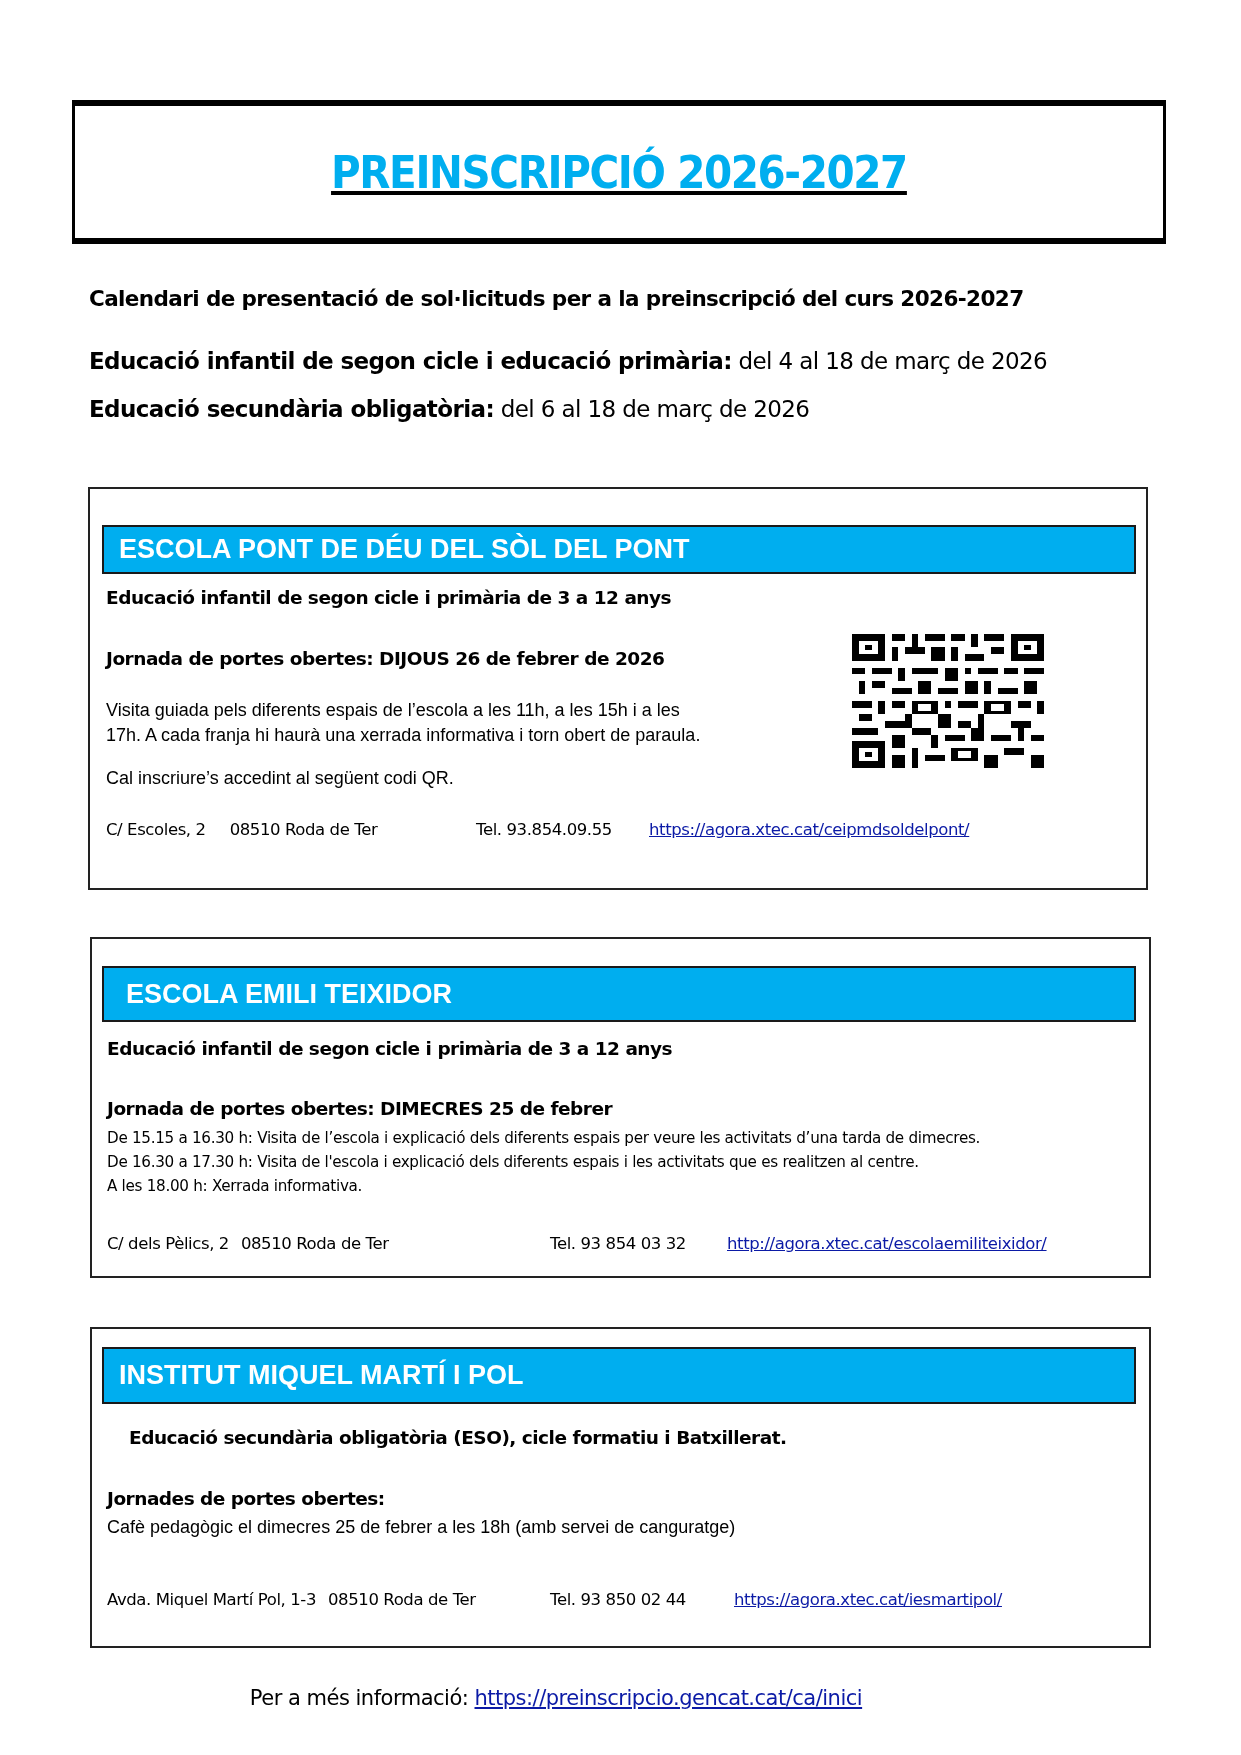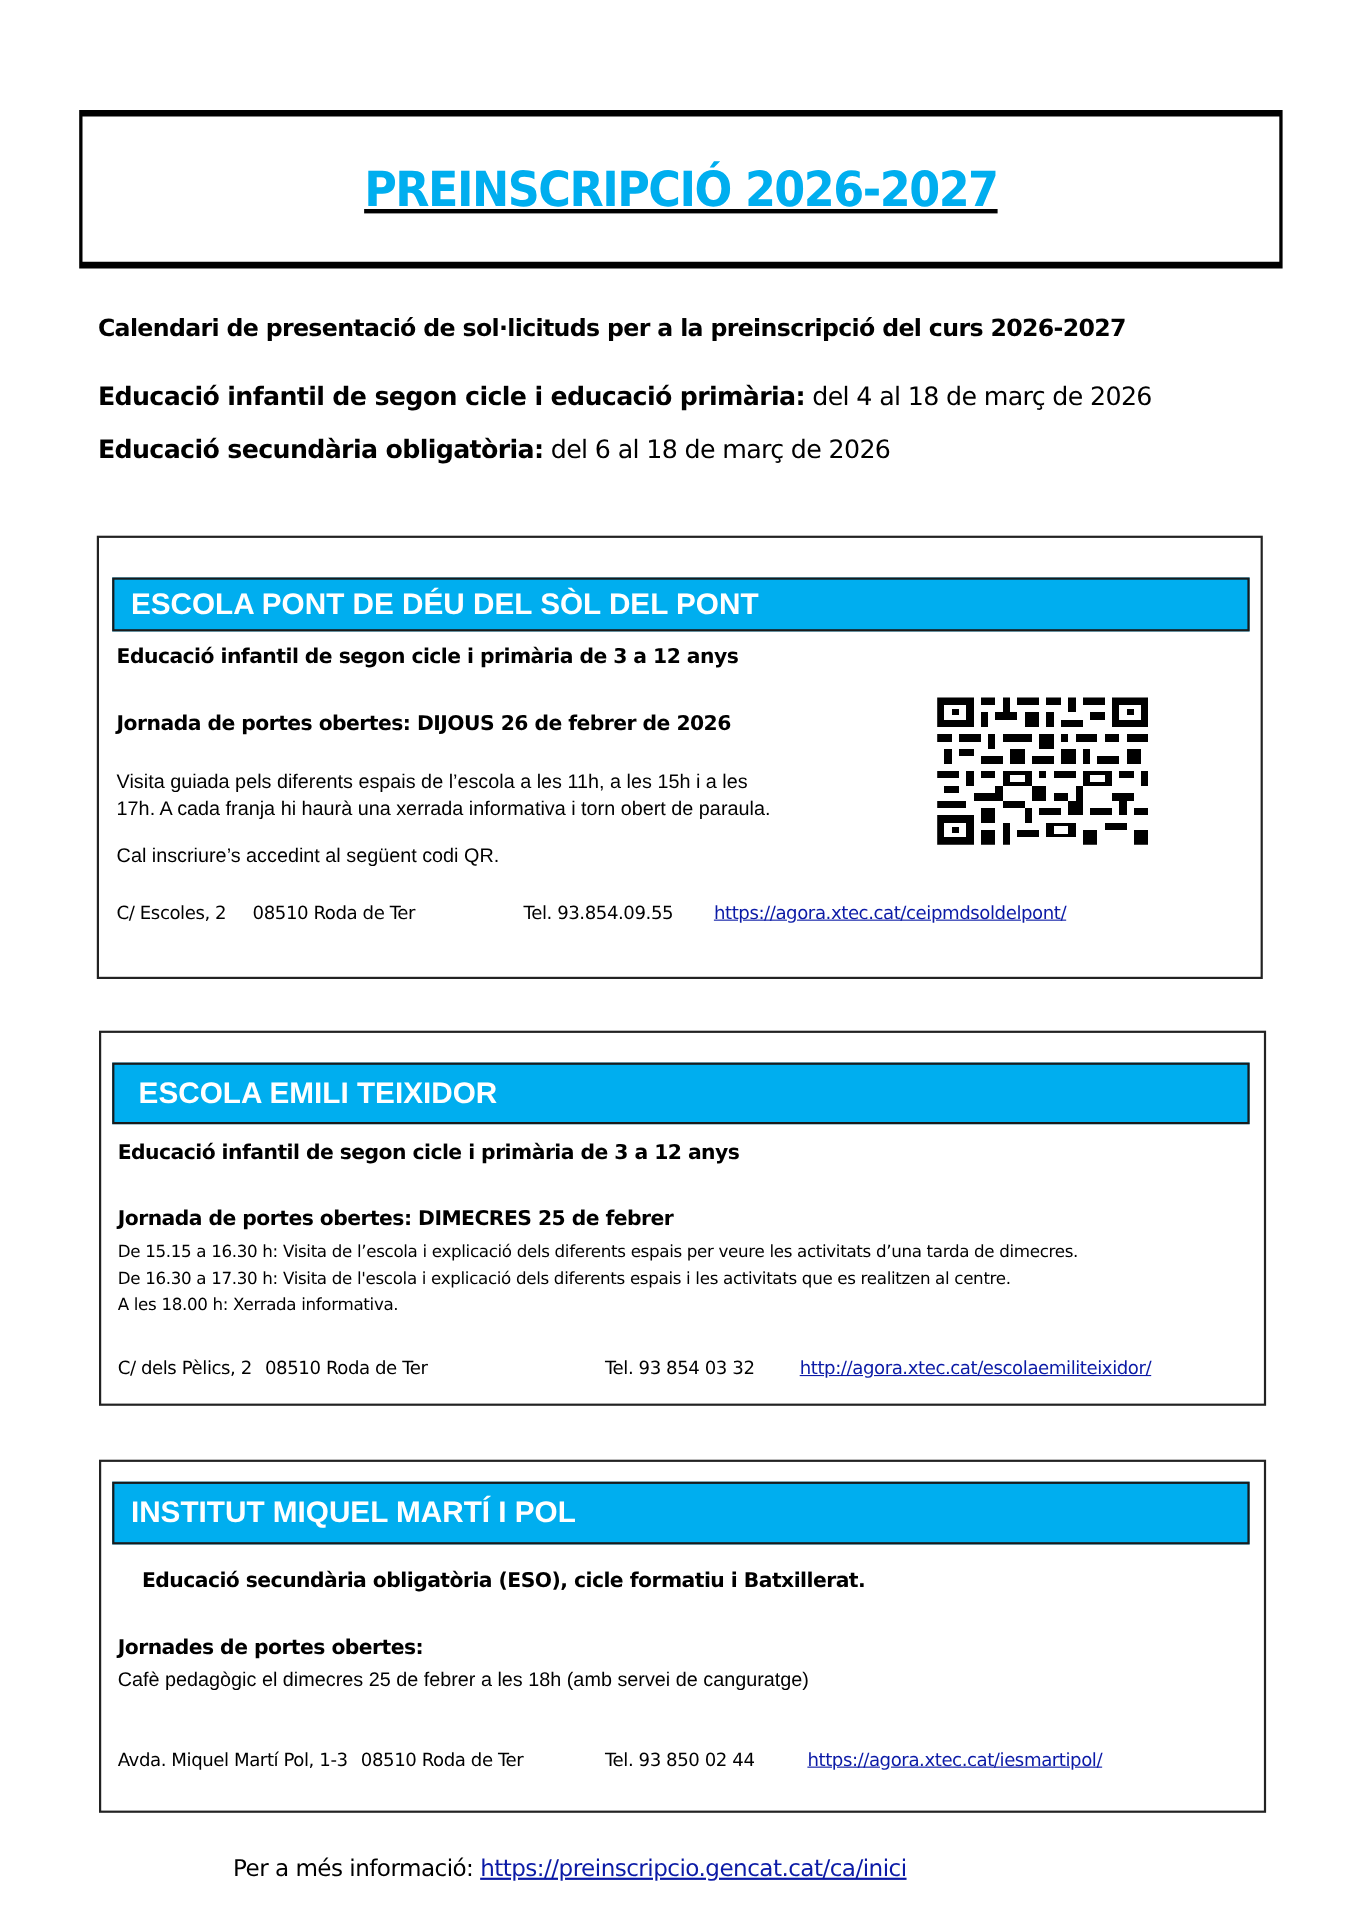--- a/index.html
+++ b/index.html
@@ -22,21 +22,21 @@
          color: #fff; font-weight: bold; font-family: "Liberation Sans", sans-serif;
          font-size: 27px; display: flex; align-items: center; padding-left: 15px; }
   .sub { font-family: "DejaVu Sans", sans-serif; font-weight: bold; font-size: 18.5px;
          letter-spacing: -0.5px; white-space: nowrap; }
   .body-arial { font-family: "Liberation Sans", sans-serif; font-size: 18px; line-height: 25px; }
   .body-cal { font-family: "DejaVu Sans", sans-serif; font-size: 15.2px; line-height: 24px;
               letter-spacing: -0.3px; white-space: nowrap; }
   .contact { font-family: "DejaVu Sans", sans-serif; font-size: 16.5px; letter-spacing: -0.4px; white-space: nowrap; }
   a.link { color: #0b1aa6; text-decoration: underline; }
   .footer { left: 0; width: 1036px; top: 1686px; text-align: center;
-            font-family: "DejaVu Sans", sans-serif; font-size: 21px; letter-spacing: -0.5px; }
+            font-family: "DejaVu Sans", sans-serif; font-size: 21px; letter-spacing: -0.5px; padding-left: 38px; }
 </style>
 </head>
 <body>
 
 <div class="abs title-box">
   <span class="title">PREINSCRIPCIÓ 2026-2027</span>
 </div>
 
 <div class="abs cal-heading">Calendari de presentació de sol·licituds per a la preinscripció del curs 2026-2027</div>
 <div class="abs cal-line" style="top:348px;">

